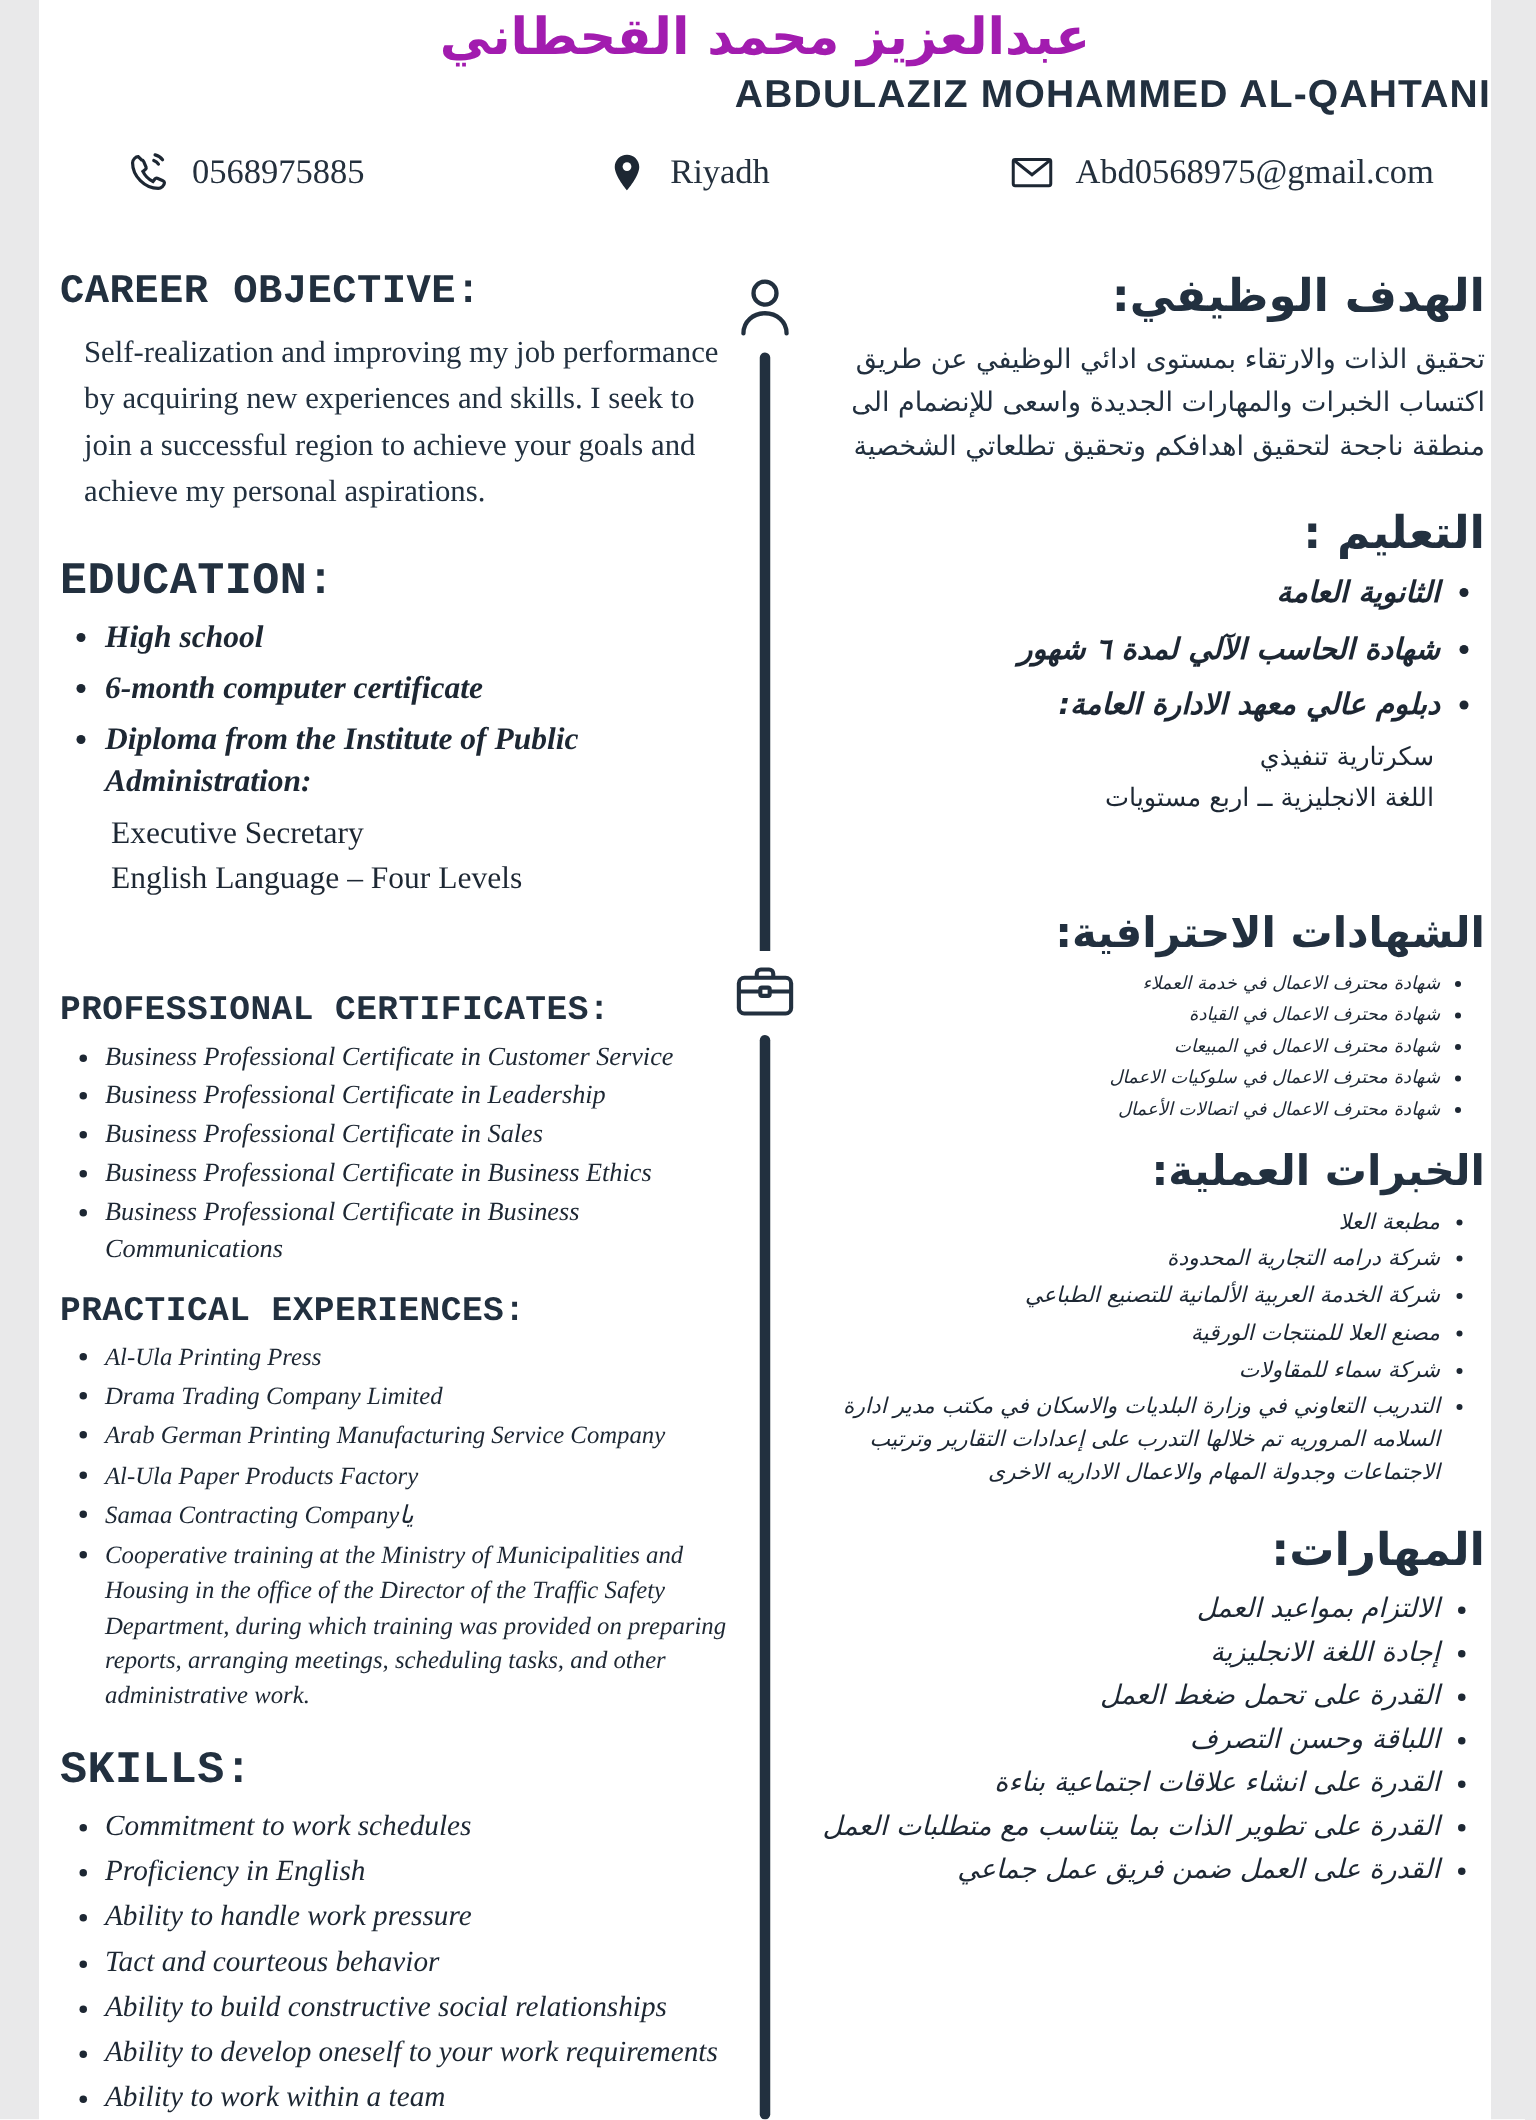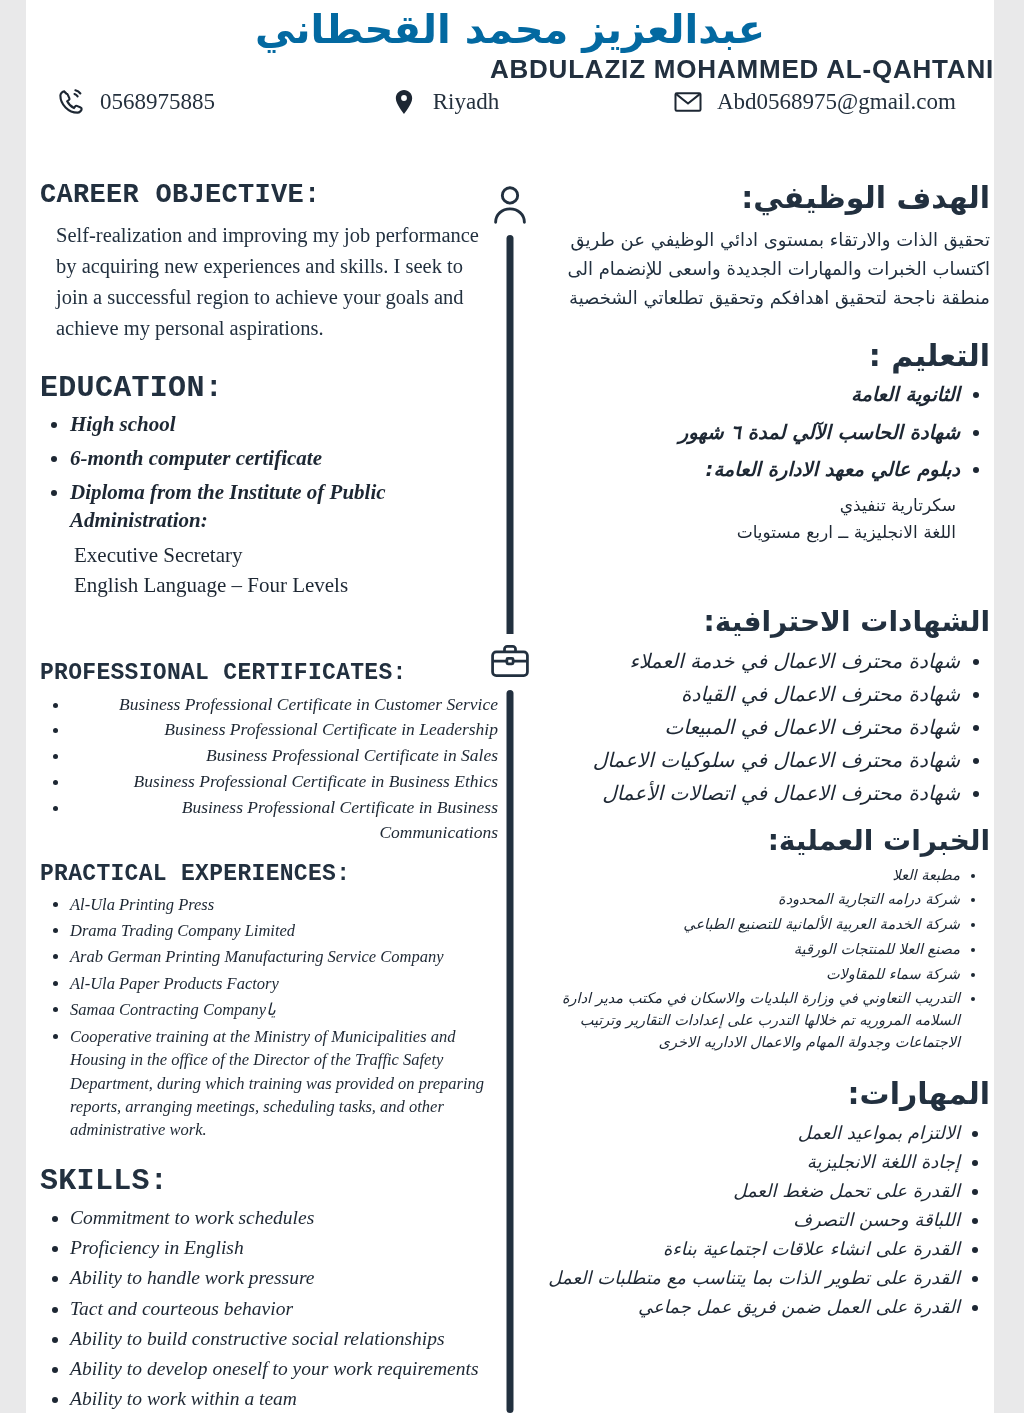--- a/index.html
+++ b/index.html
@@ -42,42 +42,43 @@
     background: #ffffff;
   }
 
   
   .header {
     text-align: center;
     padding-top: 6px;
   }
   .name-ar {
     font-family: "DejaVu Sans", sans-serif;
-    font-size: 40px;
+    font-size: 34px;
     font-weight: bold;
-    color: #0369a1;
+    color: #a21caf;
     direction: rtl;
     line-height: 1.15;
     letter-spacing: 0px;
   }
   .name-en {
     font-family: Liberation Sans, sans-serif;
     font-size: 26px;
     font-weight: bold;
     color: #22303f;
     letter-spacing: 0.8px;
     margin-top: 2px;
     text-align: right;
   }
 
   .contact-row {
+    margin-top: 20px;
     display: flex;
     align-items: center;
     justify-content: space-between;
-    padding: 0 38px 0 28px;
+    padding: 0 38px 0 56px;
   }
   .contact-item {
     display: flex;
     align-items: center;
     gap: 12px;
     font-size: 23px;
     color: #24303d;
     font-family: "Liberation Serif", serif;
   }
   .contact-item .ico {
@@ -192,24 +193,24 @@
   .edu-list-ar li { margin-bottom: 9px; }
   .edu-sub-ar {
     font-family: "DejaVu Sans", sans-serif;
     font-size: 17px;
     font-weight: normal;
     line-height: 1.45;
     margin: 2px 34px 0 0;
   }
 
   .certs-list { font-size: 17.5px; line-height: 1.42; }
-  .certs-list li { margin-bottom: 1px; text-align: right; }
+  .certs-list li { margin-bottom: 1px; }
   .certs-list-ar {
     font-family: "DejaVu Sans", sans-serif;
-    font-size: 20px;
+    font-size: 12px;
     line-height: 1.5;
   }
 
   .exp-list { font-size: 16.5px; line-height: 1.42; }
   .exp-list-ar {
     font-family: "DejaVu Sans", sans-serif;
     font-size: 14.5px;
     line-height: 1.5;
   }
 

